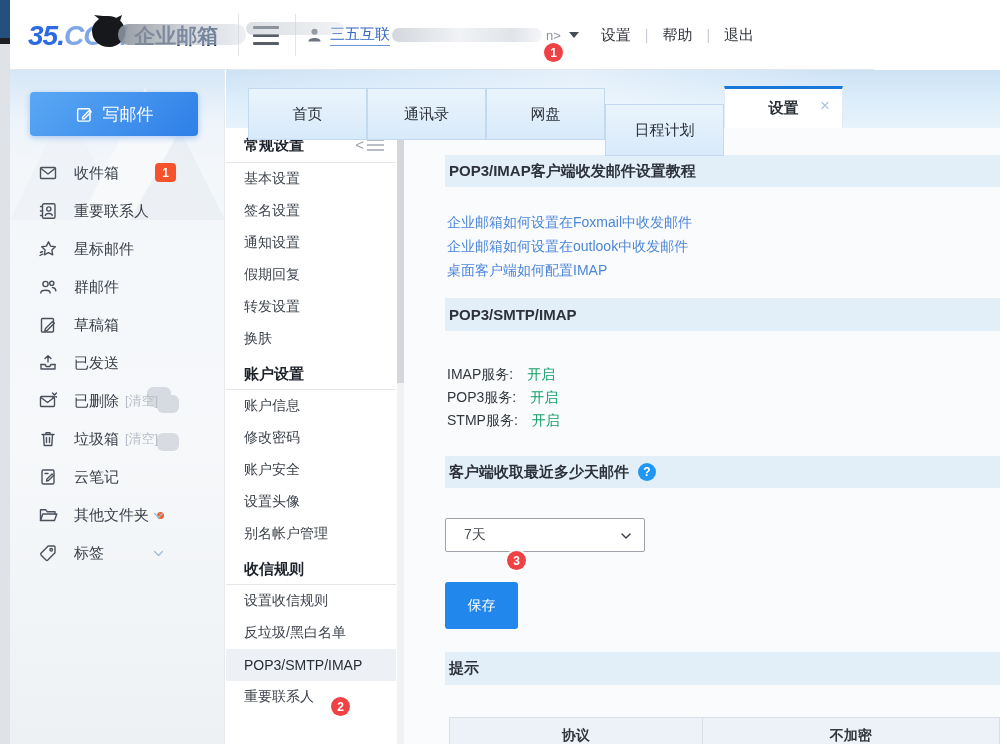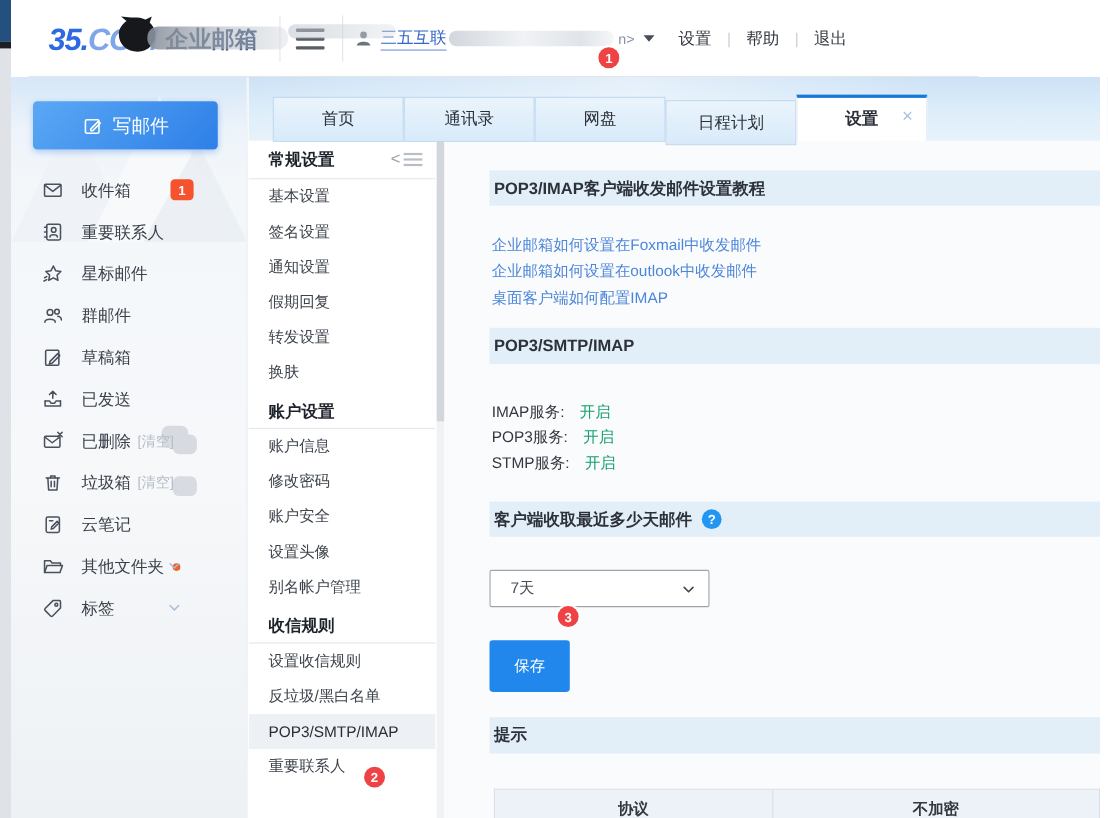--- a/index.html
+++ b/index.html
@@ -5,21 +5,21 @@
   * { margin:0; padding:0; box-sizing:border-box; }
   body { background:#fff; font-family:"Liberation Sans","DejaVu Sans",sans-serif; }
   #app { position:relative; width:1007px; height:744px; overflow:hidden; background:#fff; }
 
   
   .left-strip { position:absolute; left:0; top:0; width:10px; height:744px; background:#dfe3e8; }
   .left-strip .ls-blue { position:absolute; left:0; top:0; width:10px; height:38px; background:#24507f; }
   .left-strip .ls-dark { position:absolute; left:0; top:38px; width:10px; height:6px; background:#1c1f24; }
 
   
-  .topbar { position:absolute; left:26px; top:0; width:864px; height:70px; background:#fff; border-bottom:1px solid #e4e6ea; }
+  .topbar { position:absolute; left:10px; top:0; width:864px; height:70px; background:#fff; border-bottom:1px solid #e4e6ea; }
   .v-sep { position:absolute; top:14px; height:42px; width:1px; background:#e3e5e9; }
   .logo { position:absolute; left:18px; top:18px; height:36px; display:flex; align-items:center; white-space:nowrap; }
   .logo .l35 { font-size:28px; font-weight:bold; font-style:italic; color:#2b6ae3; letter-spacing:-1px; }
   .logo .lcom { font-size:28px; font-weight:bold; font-style:italic; color:#7fa6e8; letter-spacing:-1px; }
   .logo .lprod { font-size:21px; font-weight:bold; color:#1d3a66; margin-left:8px; }
   .logo-blob { position:absolute; left:58px; top:-6px; width:44px; height:42px; z-index:3; }
   .logo-blur { position:absolute; left:90px; top:6px; width:128px; height:21px; border-radius:10px; z-index:4;
                background:linear-gradient(90deg, rgba(138,145,155,.9), rgba(183,189,198,.62) 55%, rgba(210,215,222,.38)); }
   .logo-blur2 { position:absolute; left:218px; top:4px; width:98px; height:13px; border-radius:7px; z-index:4;
                background:linear-gradient(90deg, rgba(190,196,204,.55), rgba(215,220,226,.35)); }
@@ -66,21 +66,21 @@
   .cloud-chip .c1 { left:0; top:0; width:24px; height:20px; }
   .cloud-chip .c2 { left:10px; top:8px; width:22px; height:18px; }
   .sdot { width:7px; height:7px; border-radius:50%; background:#f0622a; margin-left:8px; }
   .schev { position:absolute; right:24px; top:12px; width:13px; height:13px; color:#a3bcd9; }
 
   
   .skybar { position:absolute; left:226px; top:70px; width:781px; height:58px;
             background:linear-gradient(180deg,#cde2f6 0%, #ddeefa 55%, #e7f2fb 100%); }
   .skybar::after { content:""; position:absolute; left:0; top:0; width:100%; height:100%;
             background:linear-gradient(90deg, rgba(255,255,255,0) 0%, rgba(255,255,255,.45) 45%, rgba(255,255,255,0) 80%); }
-  .tab { position:absolute; top:18px; height:41px; width:119px; z-index:5; cursor:pointer;
+  .tab { position:absolute; top:18px; height:52px; width:119px; z-index:5; cursor:pointer;
          display:flex; align-items:center; justify-content:center; font-size:15px; color:#2b3038;
          background:linear-gradient(180deg,#eaf4fc,#d8eafa); border:1px solid #c2d9ef; }
   .tab-0 { left:22px; } .tab-1 { left:141px; } .tab-2 { left:260px; } .tab-3 { left:379px; }
   .tab.active { left:497px; height:42px; background:#fff; border:1px solid #e3ecf4; border-bottom:none;
                 border-top:3px solid #1778d9; font-weight:bold; z-index:6; }
   .tab-close { position:absolute; right:12px; top:8px; font-size:17px; color:#a9c2de; font-weight:normal; cursor:pointer; line-height:1; }
 
   
   .nav { position:absolute; left:226px; top:128px; width:170px; height:616px; background:#fff; padding-left:18px; overflow:hidden; }
   .nav-title { position:relative; height:34px; display:flex; align-items:center; font-size:15px; font-weight:bold; color:#1e232b; }
@@ -339,21 +339,21 @@
   <div class="skybar"></div>
   <div class="tab tab-0" style="position:absolute; top:88px; left:248px;">
       <span>首页</span>
     </div>
   <div class="tab tab-1" style="position:absolute; top:88px; left:367px;">
       <span>通讯录</span>
     </div>
   <div class="tab tab-2" style="position:absolute; top:88px; left:486px;">
       <span>网盘</span>
     </div>
-  <div class="tab tab-3" style="position:absolute; top:91px; left:605px;">
+  <div class="tab tab-3" style="position:absolute; top:104px; left:605px;">
       <span>日程计划</span>
     </div>
   <div class="tab active" style="position:absolute; top:86px; left:724px; width:119px;">
     <span>设置</span>
     <span class="tab-close">×</span>
   </div>
 
   <div class="nav">
     <div class="nav-title">
       <span>常规设置</span>

